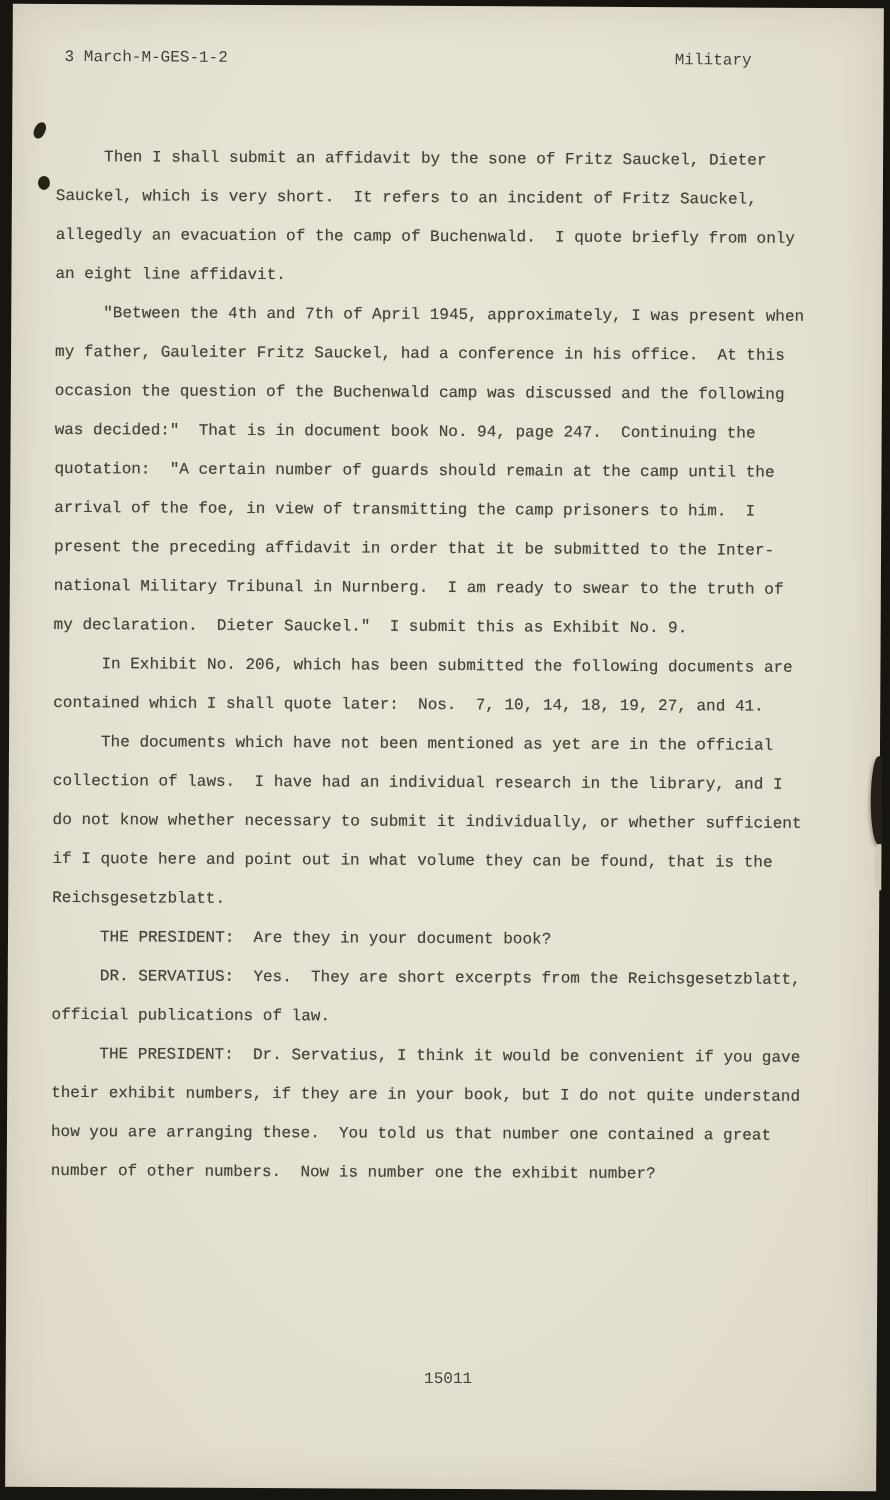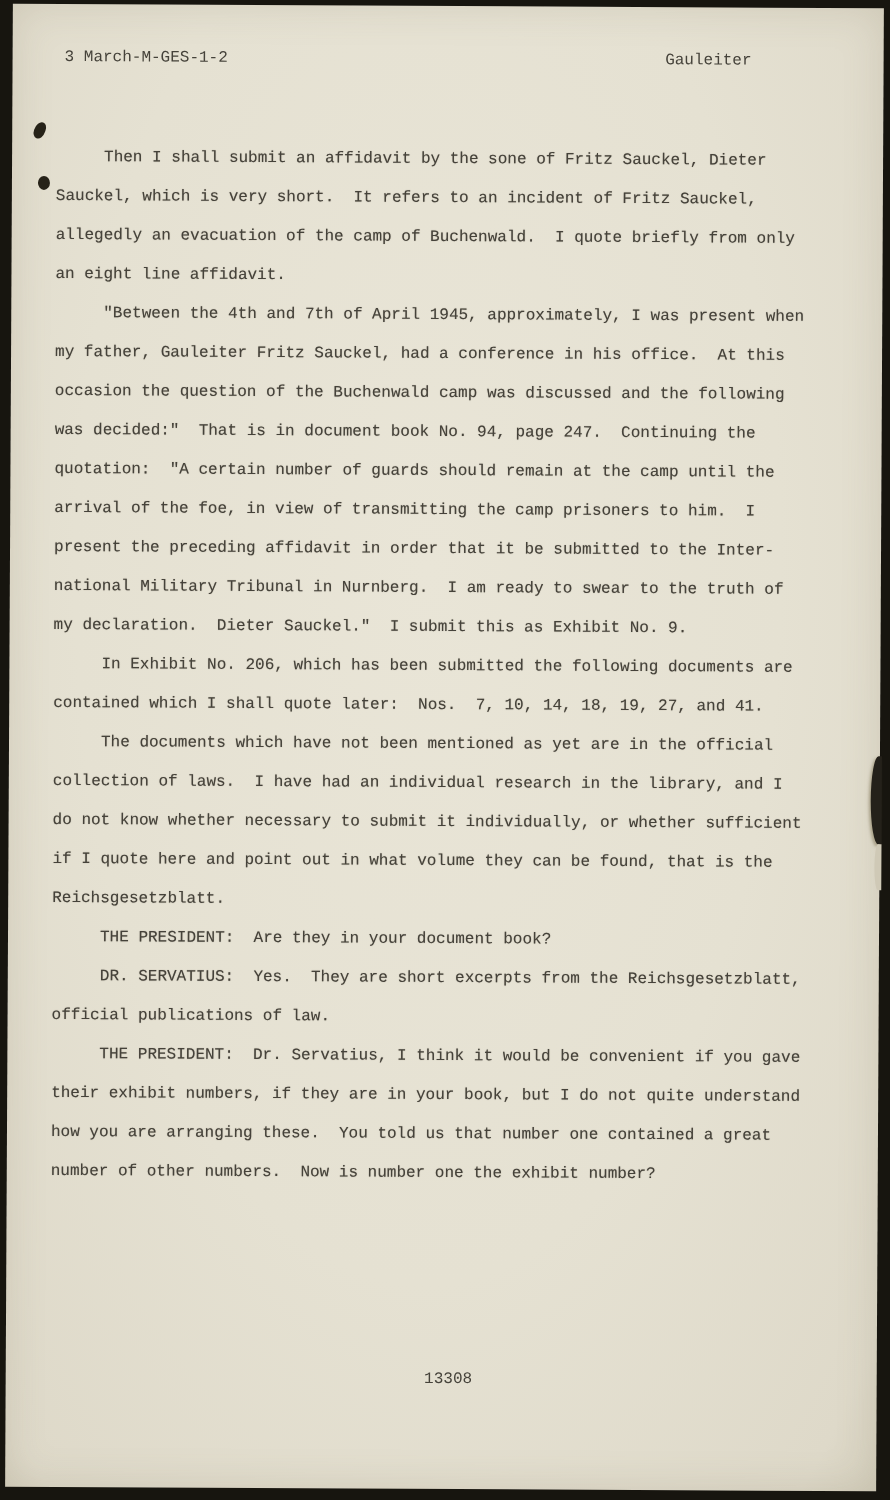--- a/index.html
+++ b/index.html
@@ -93,21 +93,21 @@
     background: #cfc9b6;
     border-radius: 60% 0 0 60%;
   }
 </style>
 </head>
 <body>
 
 <div class="paper">
   <div class="header">
     <span>3 March-M-GES-1-2</span>
-    <span>Gauleiter</span>
+    <span>Military</span>
   </div>
 
   <div class="body-text">
       <div class="tline indent">Then I shall submit an affidavit by the sone of Fritz Sauckel, Dieter</div>
       <div class="tline">Sauckel, which is very short.  It refers to an incident of Fritz Sauckel,</div>
       <div class="tline">allegedly an evacuation of the camp of Buchenwald.  I quote briefly from only</div>
       <div class="tline">an eight line affidavit.</div>
       <div class="tline indent">"Between the 4th and 7th of April 1945, approximately, I was present when</div>
       <div class="tline">my father, Gauleiter Fritz Sauckel, had a conference in his office.  At this</div>
       <div class="tline">occasion the question of the Buchenwald camp was discussed and the following</div>
@@ -127,20 +127,20 @@
       <div class="tline indent">THE PRESIDENT:  Are they in your document book?</div>
       <div class="tline indent">DR. SERVATIUS:  Yes.  They are short excerpts from the Reichsgesetzblatt,</div>
       <div class="tline">official publications of law.</div>
       <div class="tline indent">THE PRESIDENT:  Dr. Servatius, I think it would be convenient if you gave</div>
       <div class="tline">their exhibit numbers, if they are in your book, but I do not quite understand</div>
       <div class="tline">how you are arranging these.  You told us that number one contained a great</div>
       <div class="tline">number of other numbers.  Now is number one the exhibit number?</div>
     </div>
 
   <div class="footer">
-    <span>13308</span>
+    <span>15011</span>
   </div>
 
   <span class="ink-mark ink-mark-1"></span>
   <span class="ink-mark ink-mark-2"></span>
   <span class="torn-edge-notch"></span>
   <span class="edge-crease"></span>
 </div>
 
 </body></html>

